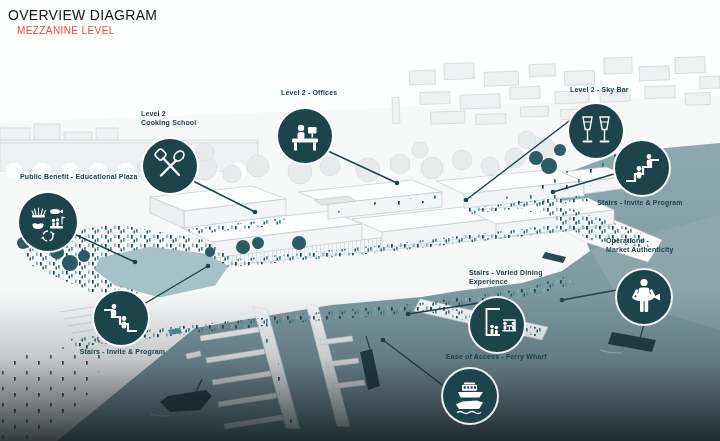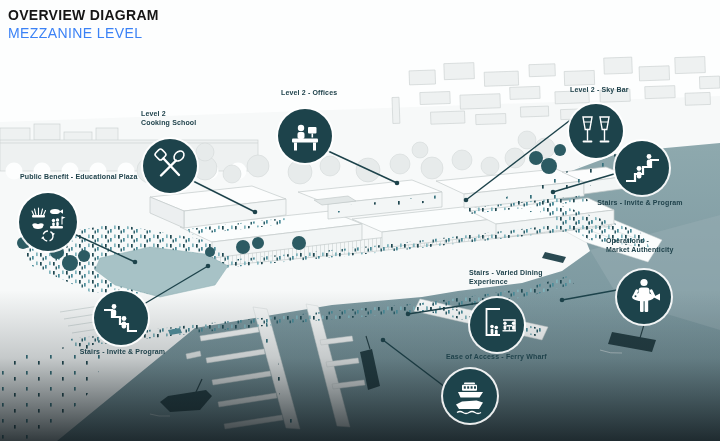--- a/index.html
+++ b/index.html
@@ -1,21 +1,21 @@
 <!DOCTYPE html>
 <html><head>
 <meta charset="utf-8">
 <style>
   html,body{margin:0;padding:0;background:#fff;}
   .stage{position:relative;width:720px;height:441px;overflow:hidden;background:#fdfefe;
          font-family:"Liberation Sans",sans-serif;}
   .stage svg.scene{position:absolute;left:0;top:0;}
   .hdr{position:absolute;left:8px;top:7px;z-index:5;}
-  .title{font-size:14px;font-weight:700;letter-spacing:.3px;color:#161616;}
-  .subtitle{font-size:14px;font-weight:400;letter-spacing:.4px;color:#3b82f6;margin-top:2px;}
+  .title{font-size:14px;font-weight:400;letter-spacing:.3px;color:#161616;}
+  .subtitle{font-size:10px;font-weight:400;letter-spacing:.4px;color:#ef4444;margin-top:2px;margin-left:9px;}
   .bubble{position:absolute;width:54px;height:54px;border-radius:50%;background:#1d434b;
           box-shadow:0 0 0 2px rgba(255,255,255,.9);display:flex;align-items:center;justify-content:center;z-index:4;}
   .bubble.big{width:58px;height:58px;}
   .lbl{position:absolute;font-size:7px;font-weight:700;line-height:1.32;letter-spacing:.15px;
        color:#20434c;white-space:pre-line;z-index:4;}
   .lbl.ctr{text-align:center;}
   .icon{display:block;}
 </style>
 </head>
 <body>

